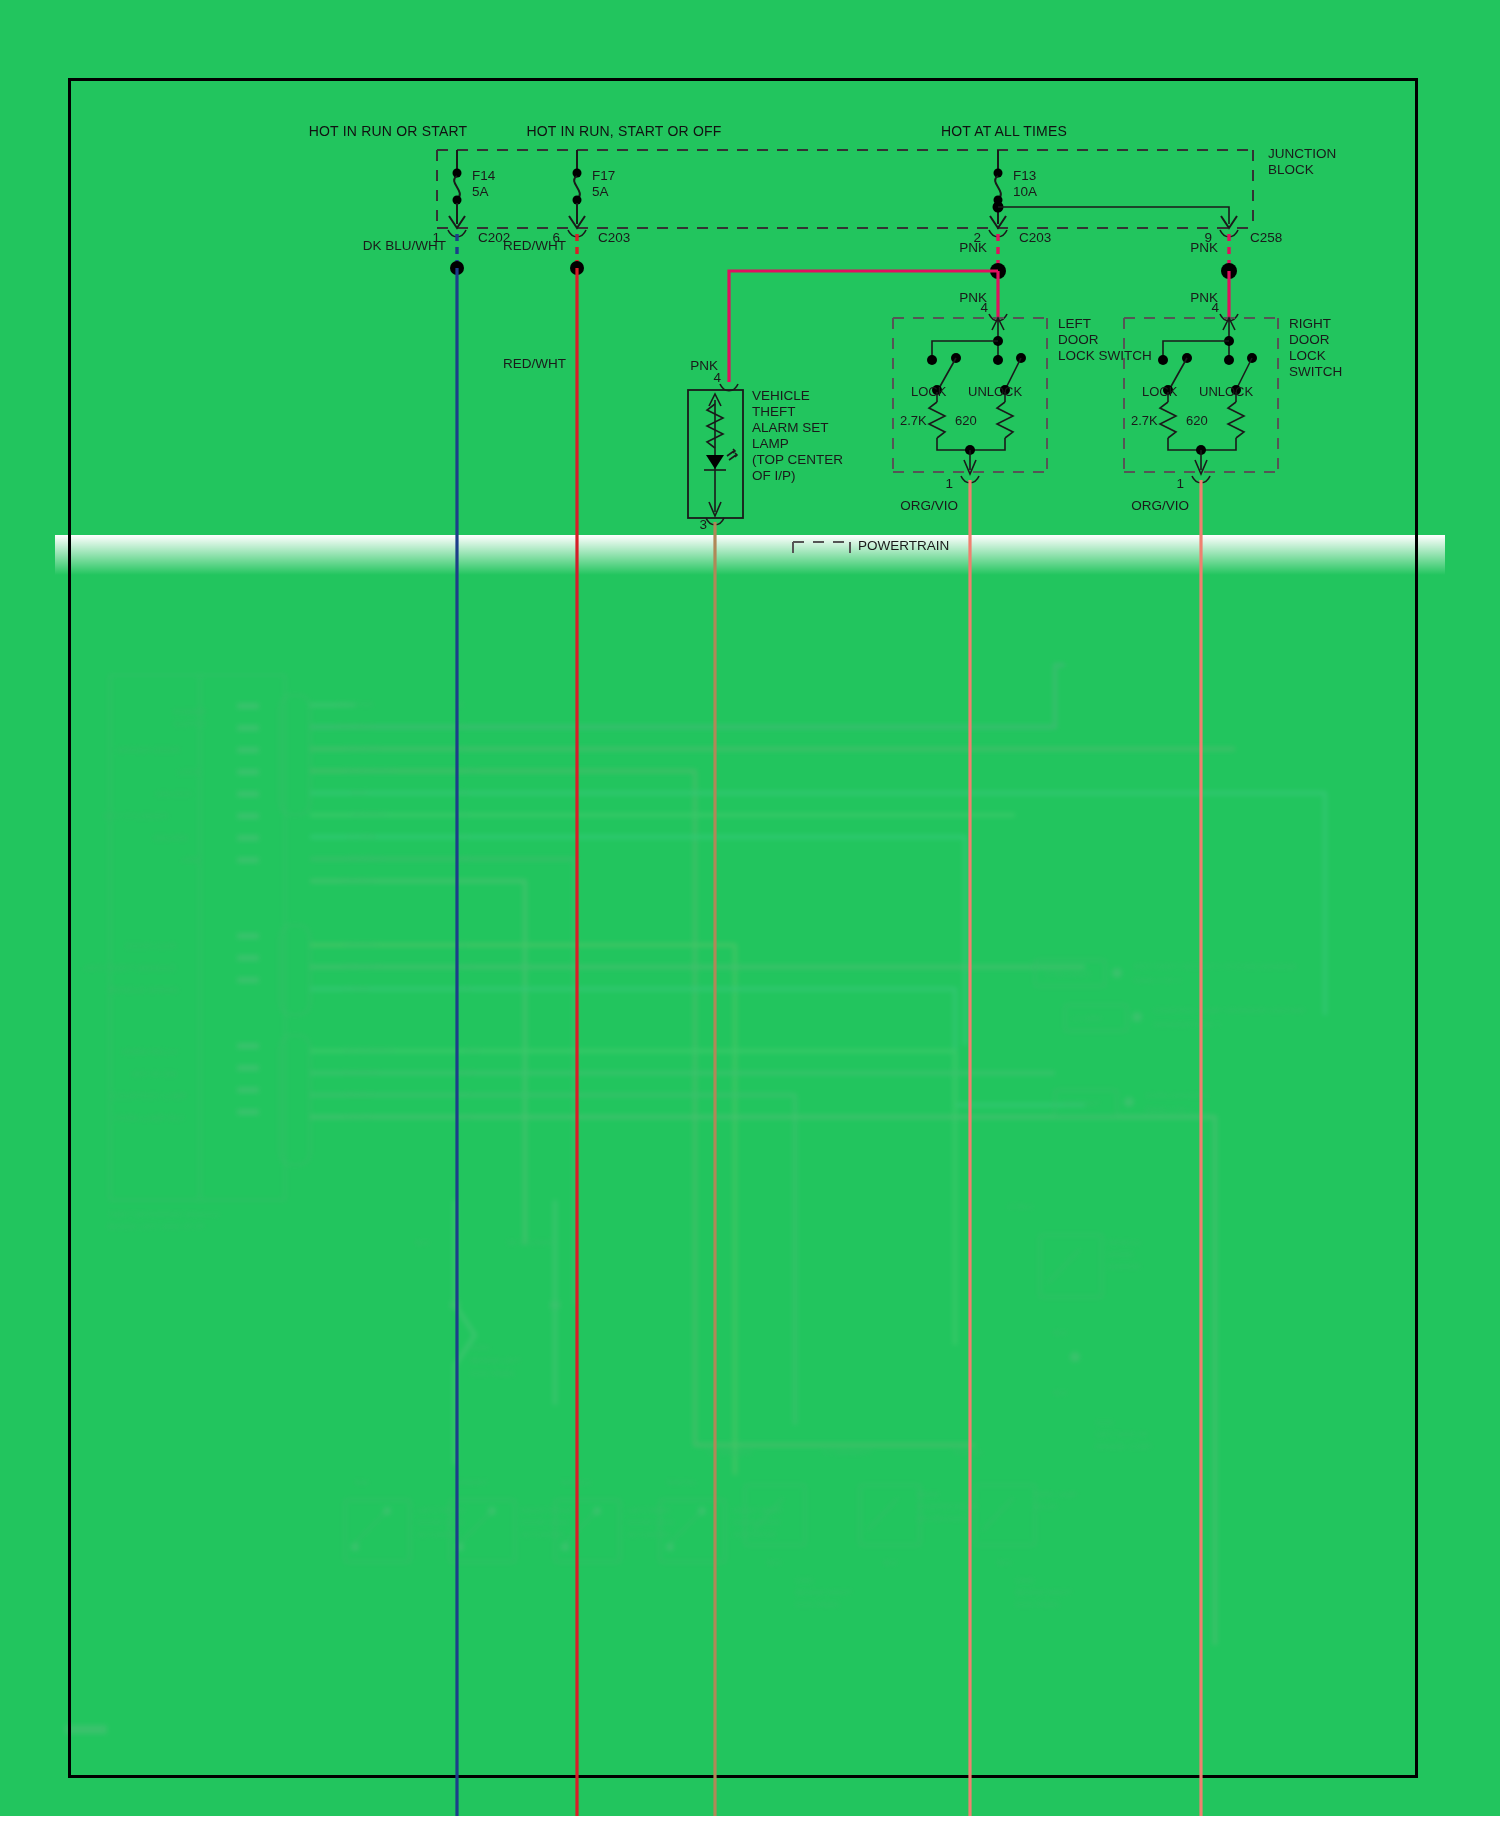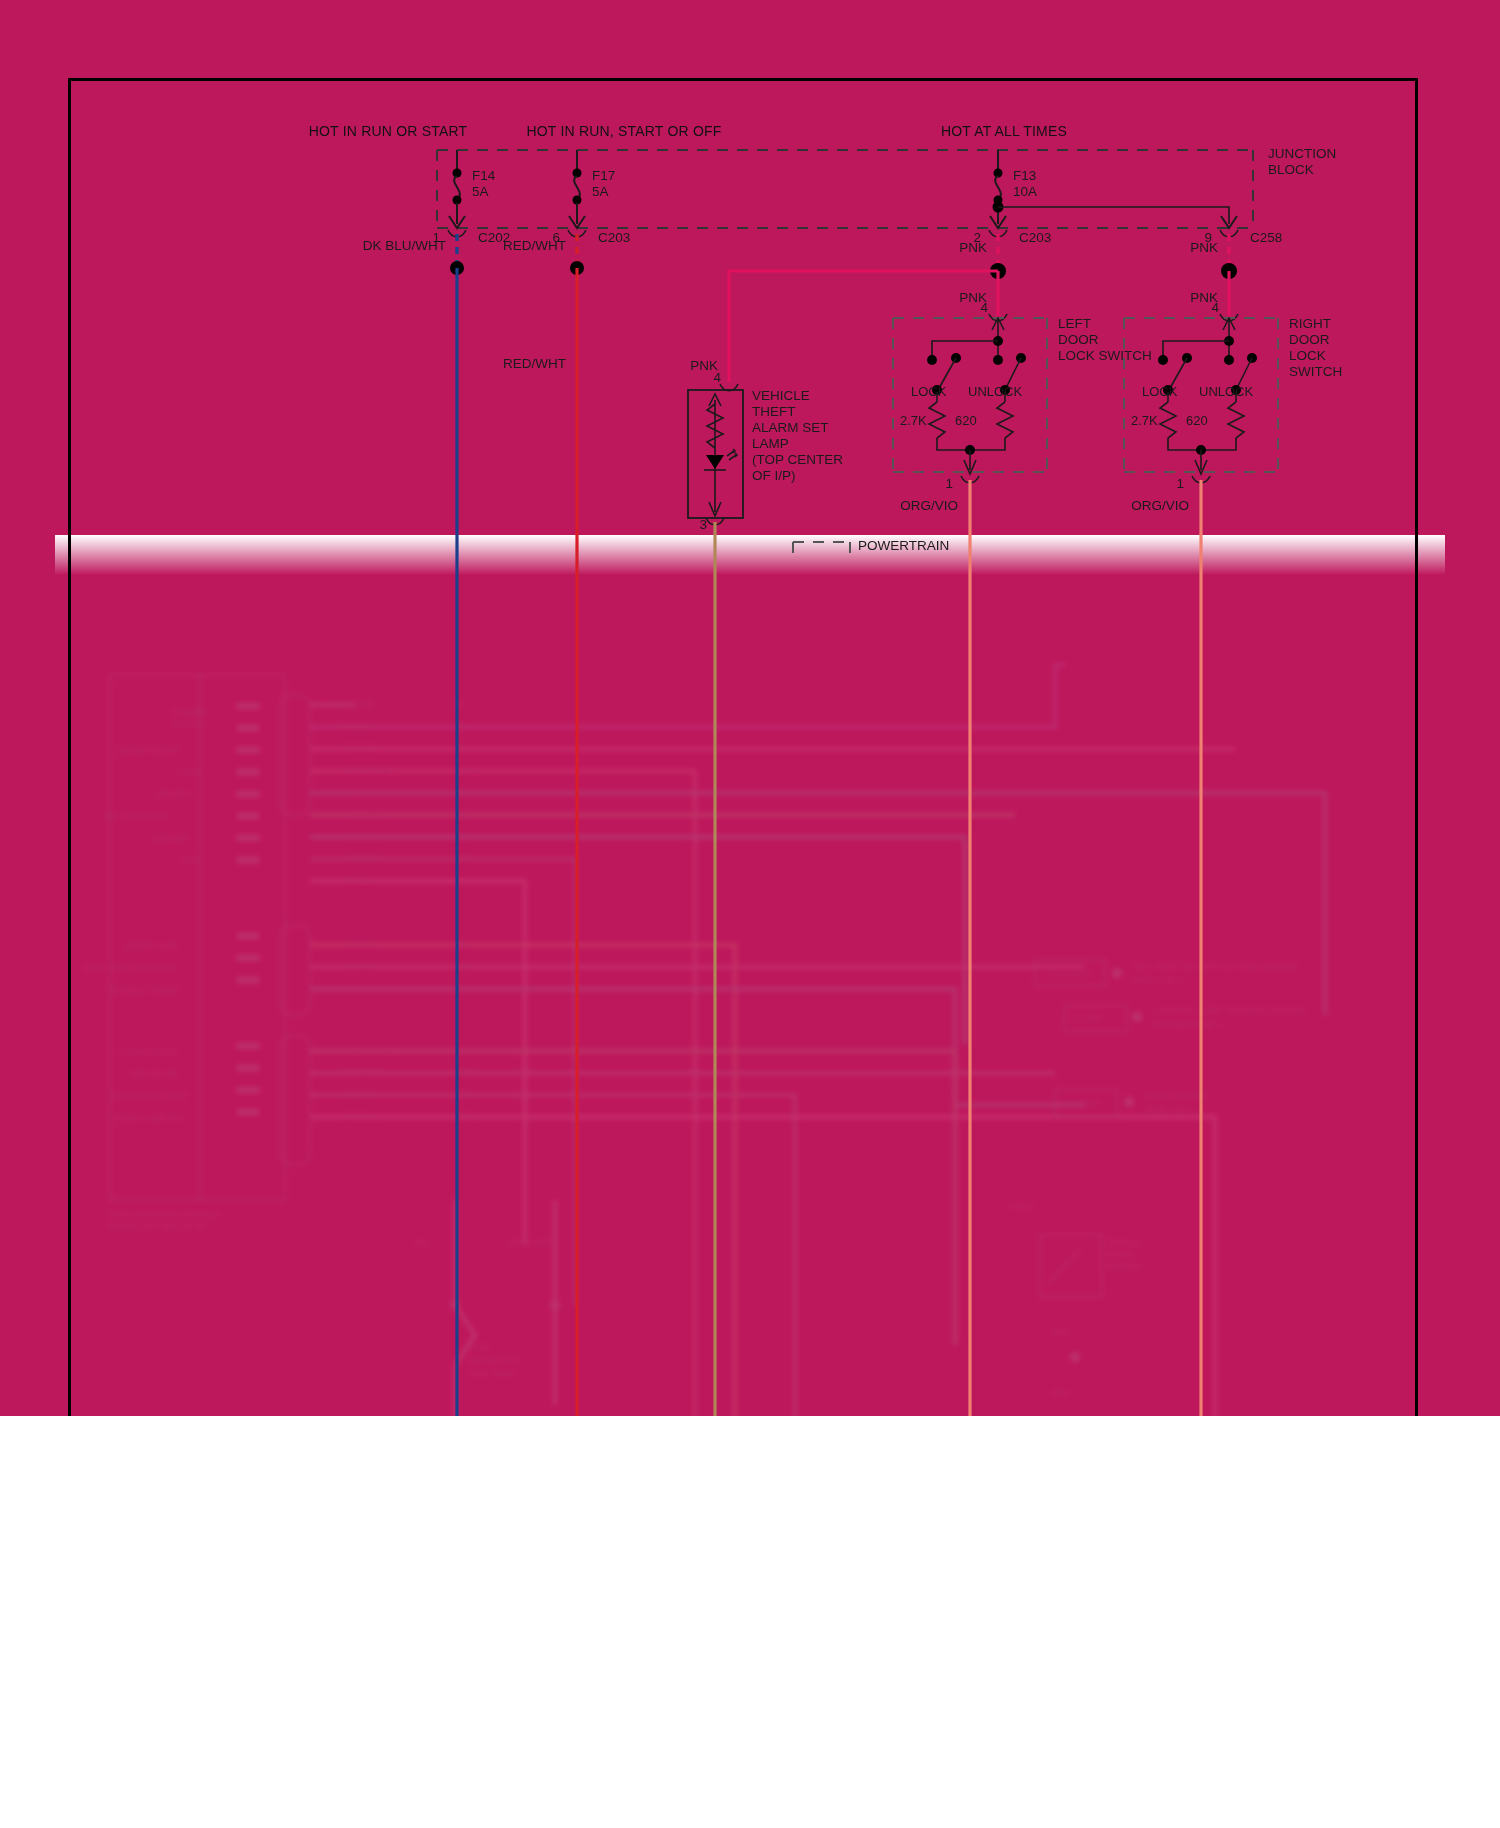--- a/index.html
+++ b/index.html
@@ -1,17 +1,17 @@
 <!DOCTYPE html>
 <html><head>
 <meta charset="utf-8">
 <style>
   html,body{margin:0;padding:0;background:#ffffff;}
   body{font-family:"Liberation Sans", sans-serif;}
-  #page{position:relative;width:1500px;height:1416px;background:#be185d;overflow:hidden;}
+  #page{position:relative;width:1500px;height:1816px;background:#22c55e;overflow:hidden;}
 
   
   #frame{position:absolute;left:68px;top:78px;width:1350px;height:1700px;border:3px solid #000;box-sizing:border-box;}
 
   
   #lower-fade{position:absolute;left:55px;top:545px;width:1380px;height:1235px;
      filter:blur(2.5px);opacity:.16;pointer-events:none;}
   #fade-mask{position:absolute;left:55px;top:535px;width:1390px;height:40px;
      background:linear-gradient(to bottom,rgba(255,255,255,1),rgba(255,255,255,0));pointer-events:none;}
 

